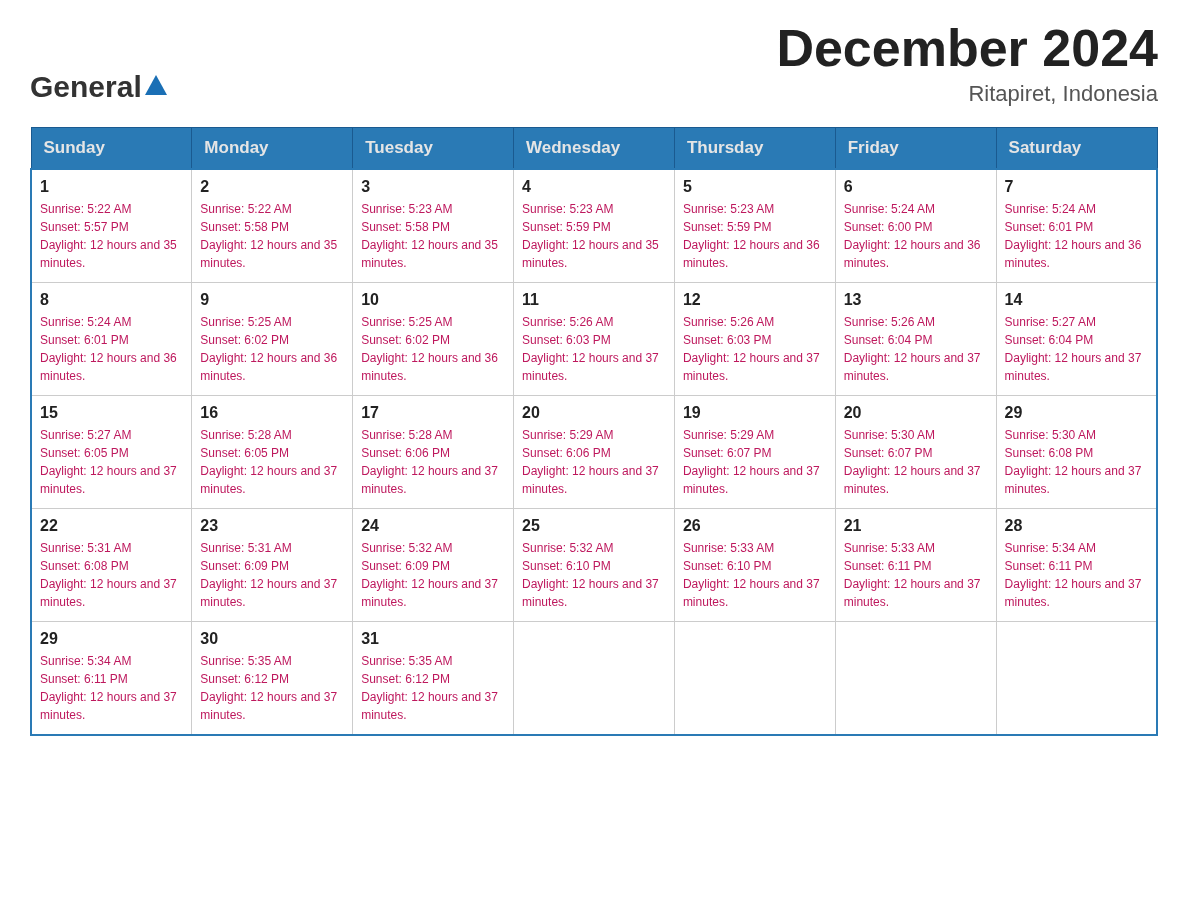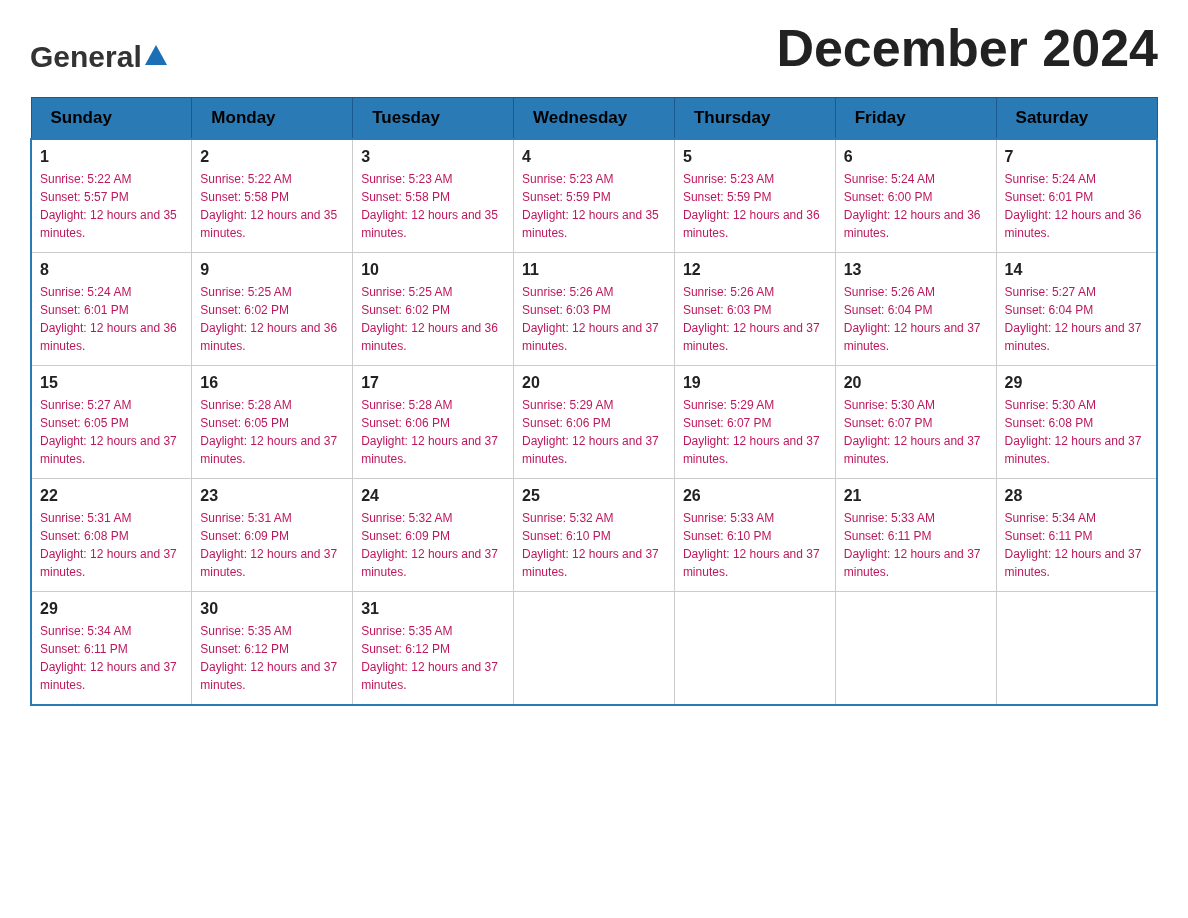--- a/index.html
+++ b/index.html
@@ -36,24 +36,24 @@
     }
 
     table {
       width: 100%;
       border-collapse: collapse;
       table-layout: fixed;
     }
 
     thead tr th {
       background-color: #2a7ab5;
-      color: #000000;
+      color: #e5e5e5;
       font-size: 17px;
       font-weight: bold;
-      padding: 10px 19px;
+      padding: 10px 12px;
       text-align: left;
       border: 1px solid #1a5a90;
     }
 
     tbody tr td {
       vertical-align: top;
       padding: 8px 8px 10px 8px;
       border: 1px solid #cccccc;
       font-size: 13px;
       color: #333;
@@ -119,20 +119,21 @@
     <div class="logo-row1">
       <span>General</span><span style="display:inline-block; margin-left:3px; vertical-align:middle; position:relative; top:-4px;">
         <svg width="22" height="20" viewBox="0 0 22 20">
           <polygon points="0,20 11,0 22,20" fill="#1a6fb5"></polygon>
         </svg>
       </span>
     </div>
   </div>
   <div class="title-block">
     <div class="month-title">December 2024</div>
+    <div class="location">Ritapiret, Indonesia</div>
   </div>
 </div>
 
 <table>
   <thead>
     <tr>
     <th>Sunday</th>
         <th>Monday</th>
         <th>Tuesday</th>
         <th>Wednesday</th>

